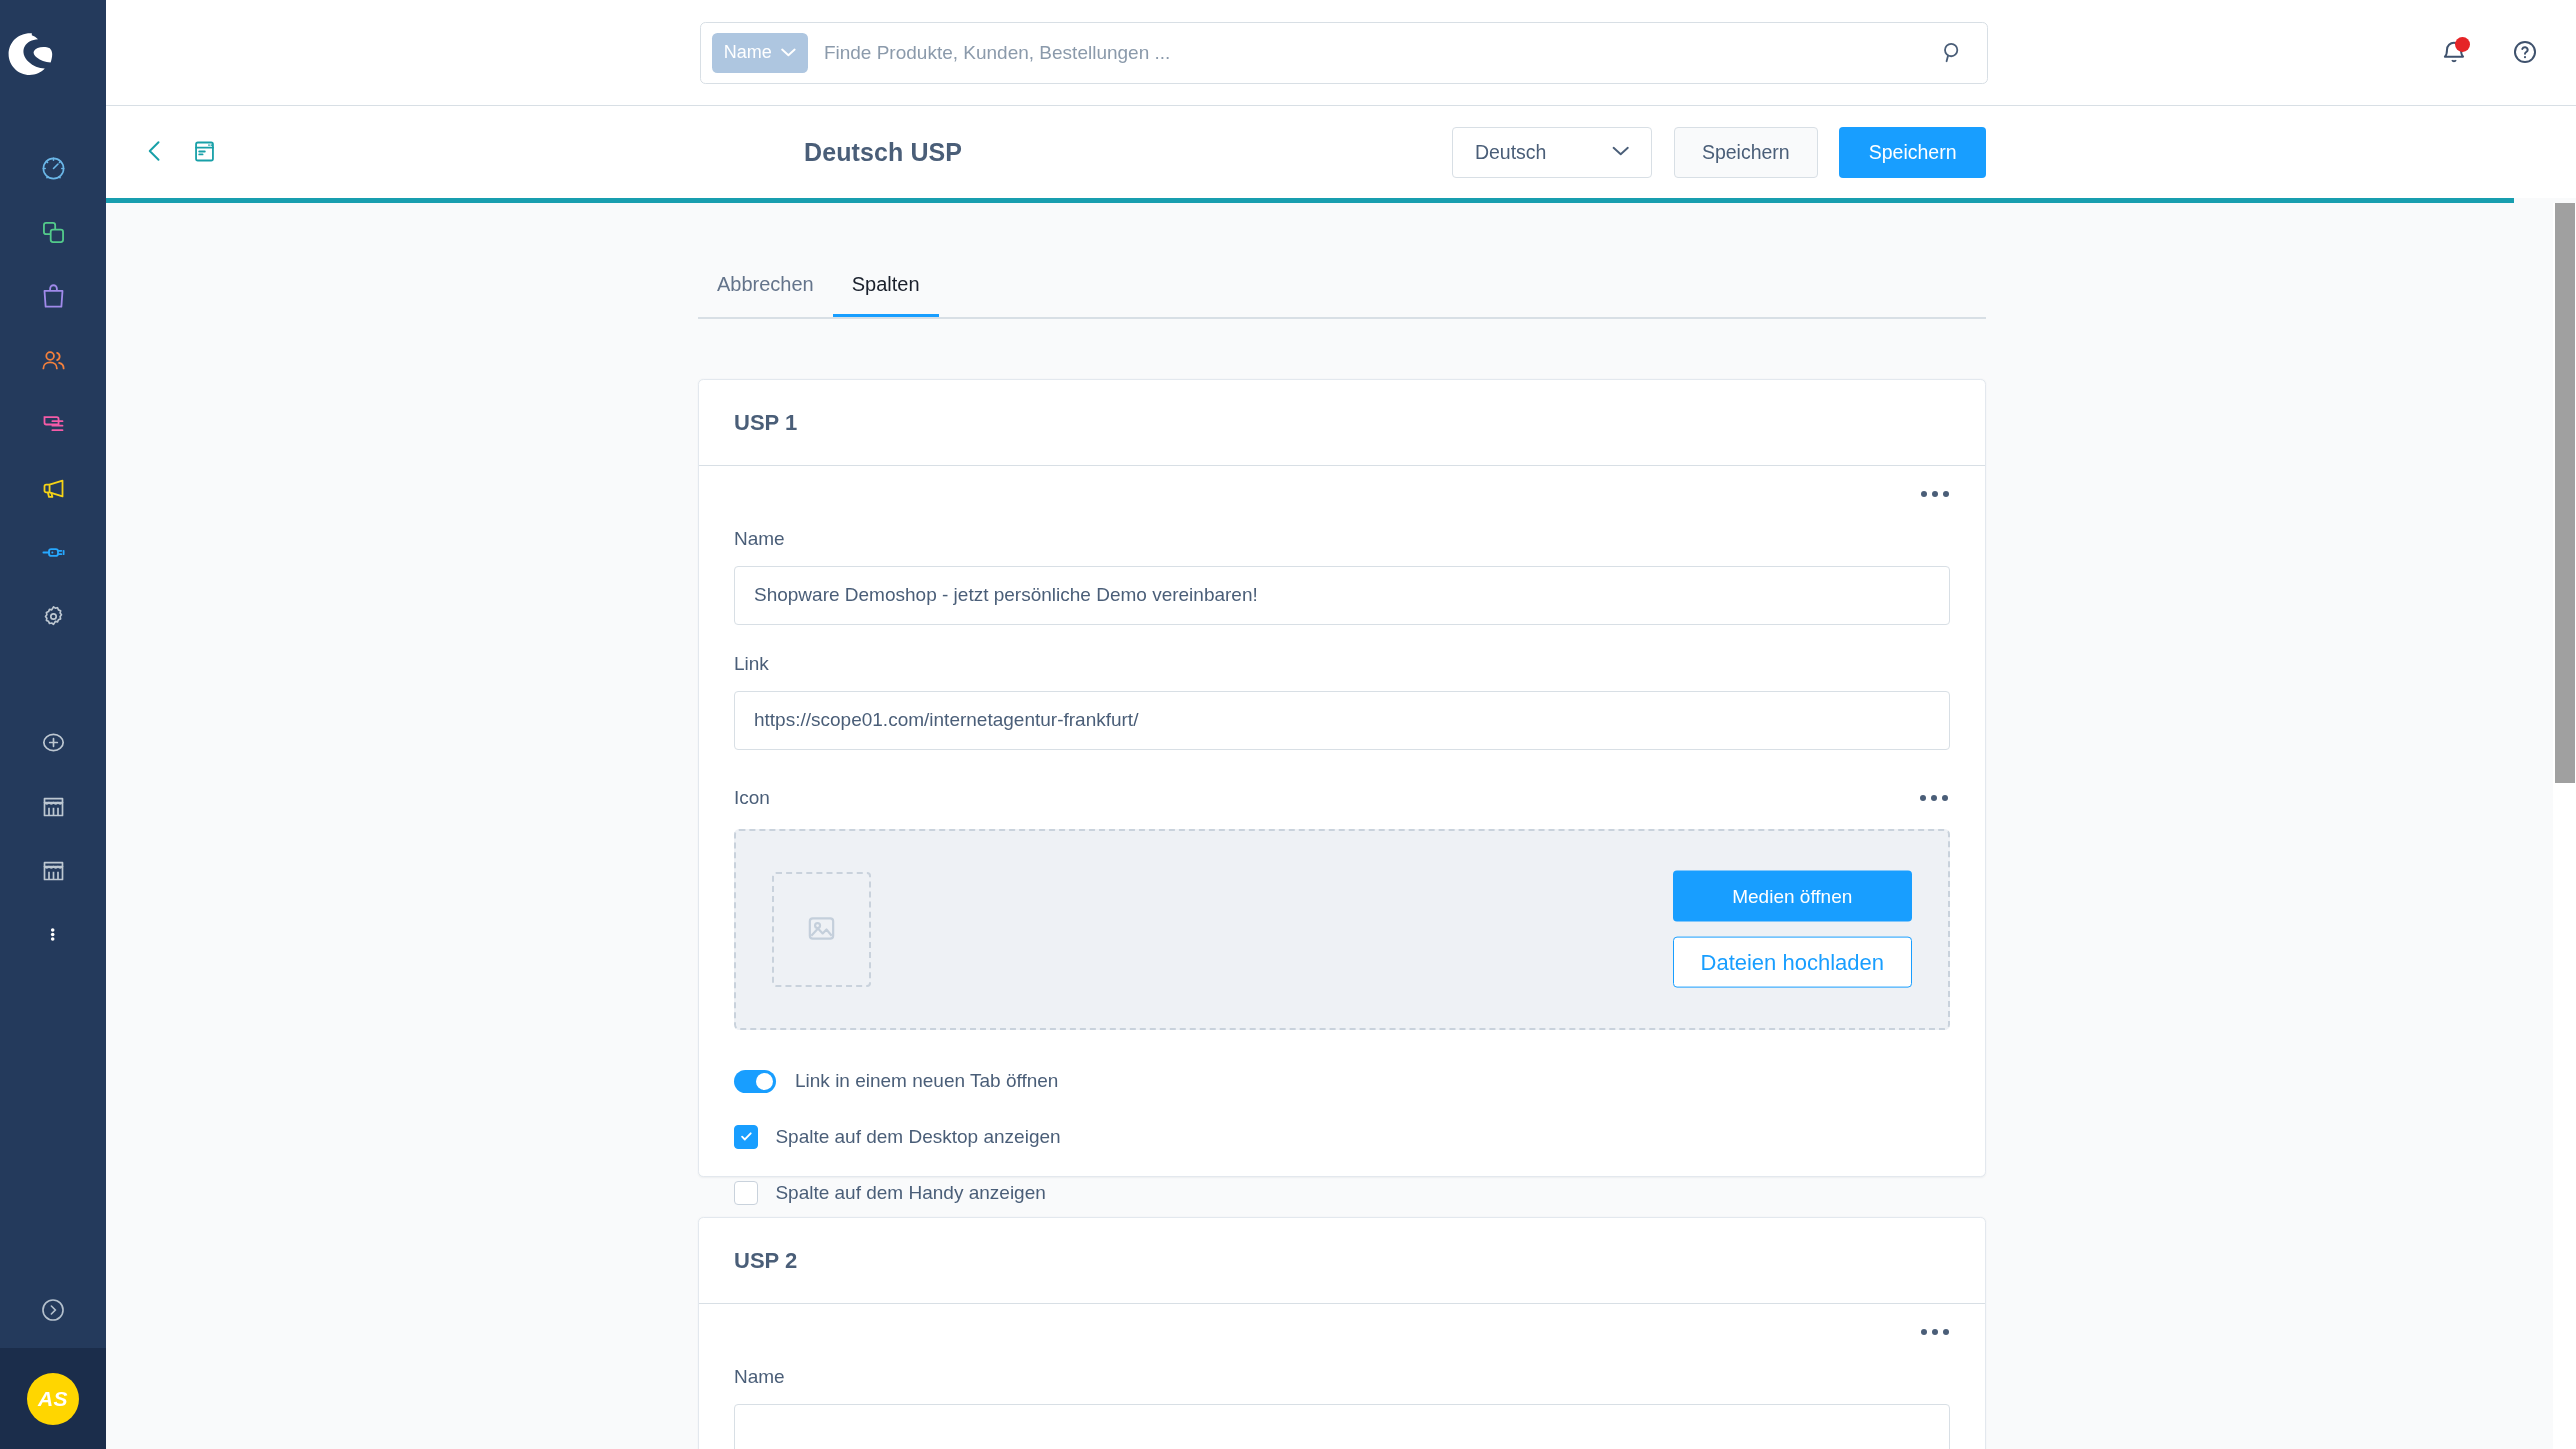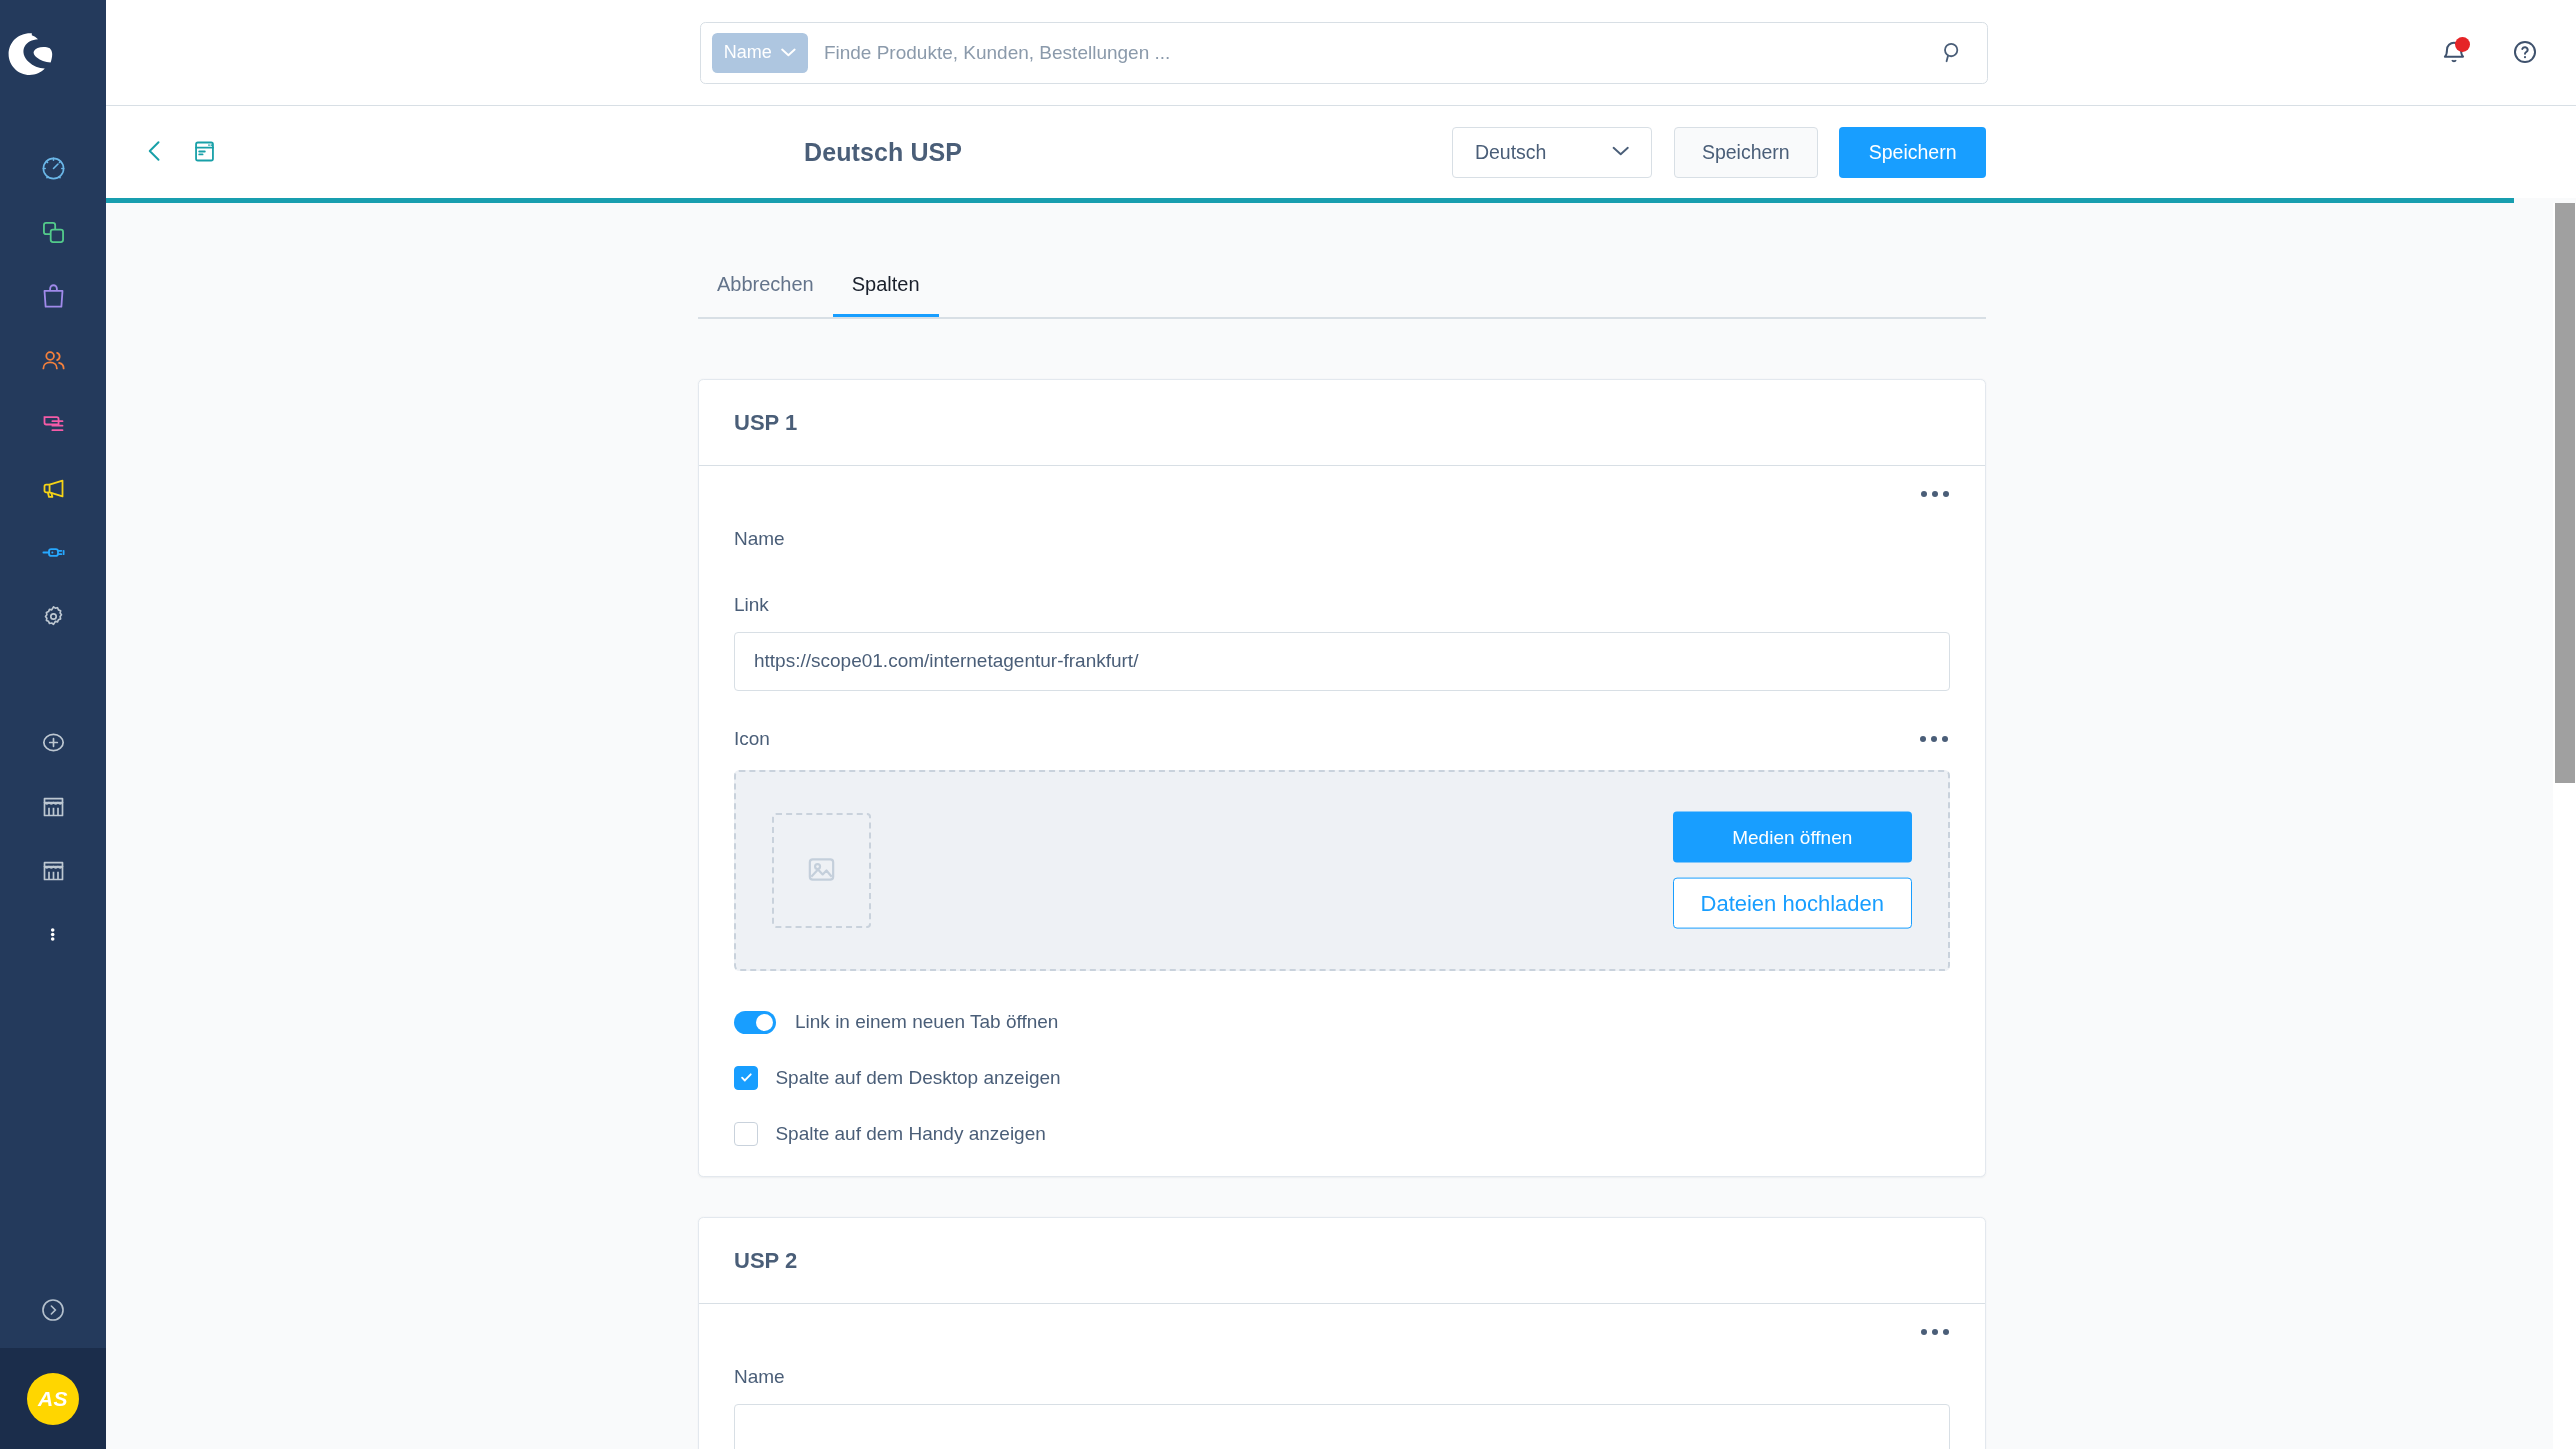--- a/index.html
+++ b/index.html
@@ -522,20 +522,21 @@
 
       <div class="ctx-menu" style="top:14.8px;">
         <i></i>
         <i></i>
         <i></i>
       </div>
 
       <div class="field-row" style="margin-top:29.5px;">
         <div class="field">
           <span class="field-label">Name</span>
+          <input class="field-input" type="text" value="Shopware Demoshop - jetzt persönliche Demo vereinbaren!" style="">
         </div>
         <div class="field">
           <span class="field-label">Link</span>
           <input class="field-input" type="text" value="https://scope01.com/internetagentur-frankfurt/" style="">
         </div>
       </div>
 
       <div class="icon-label-row">
         <span class="field-label" style="margin:0;">Icon</span>
         <span class="ctx-menu" style="position:relative;right:0;">

